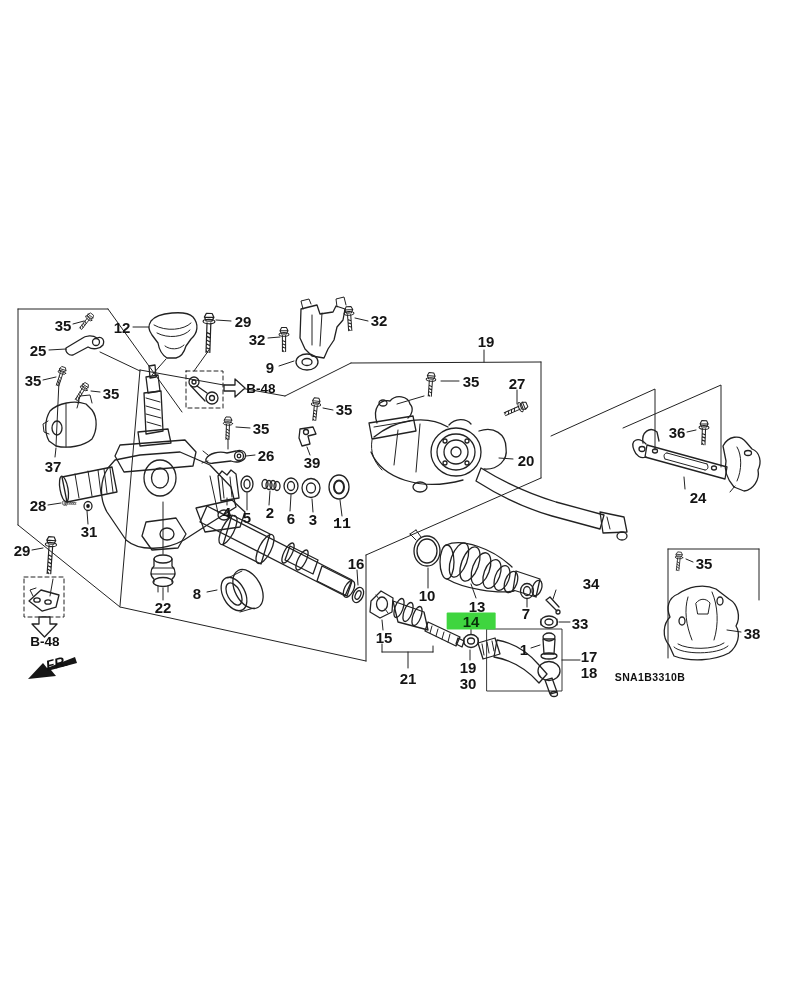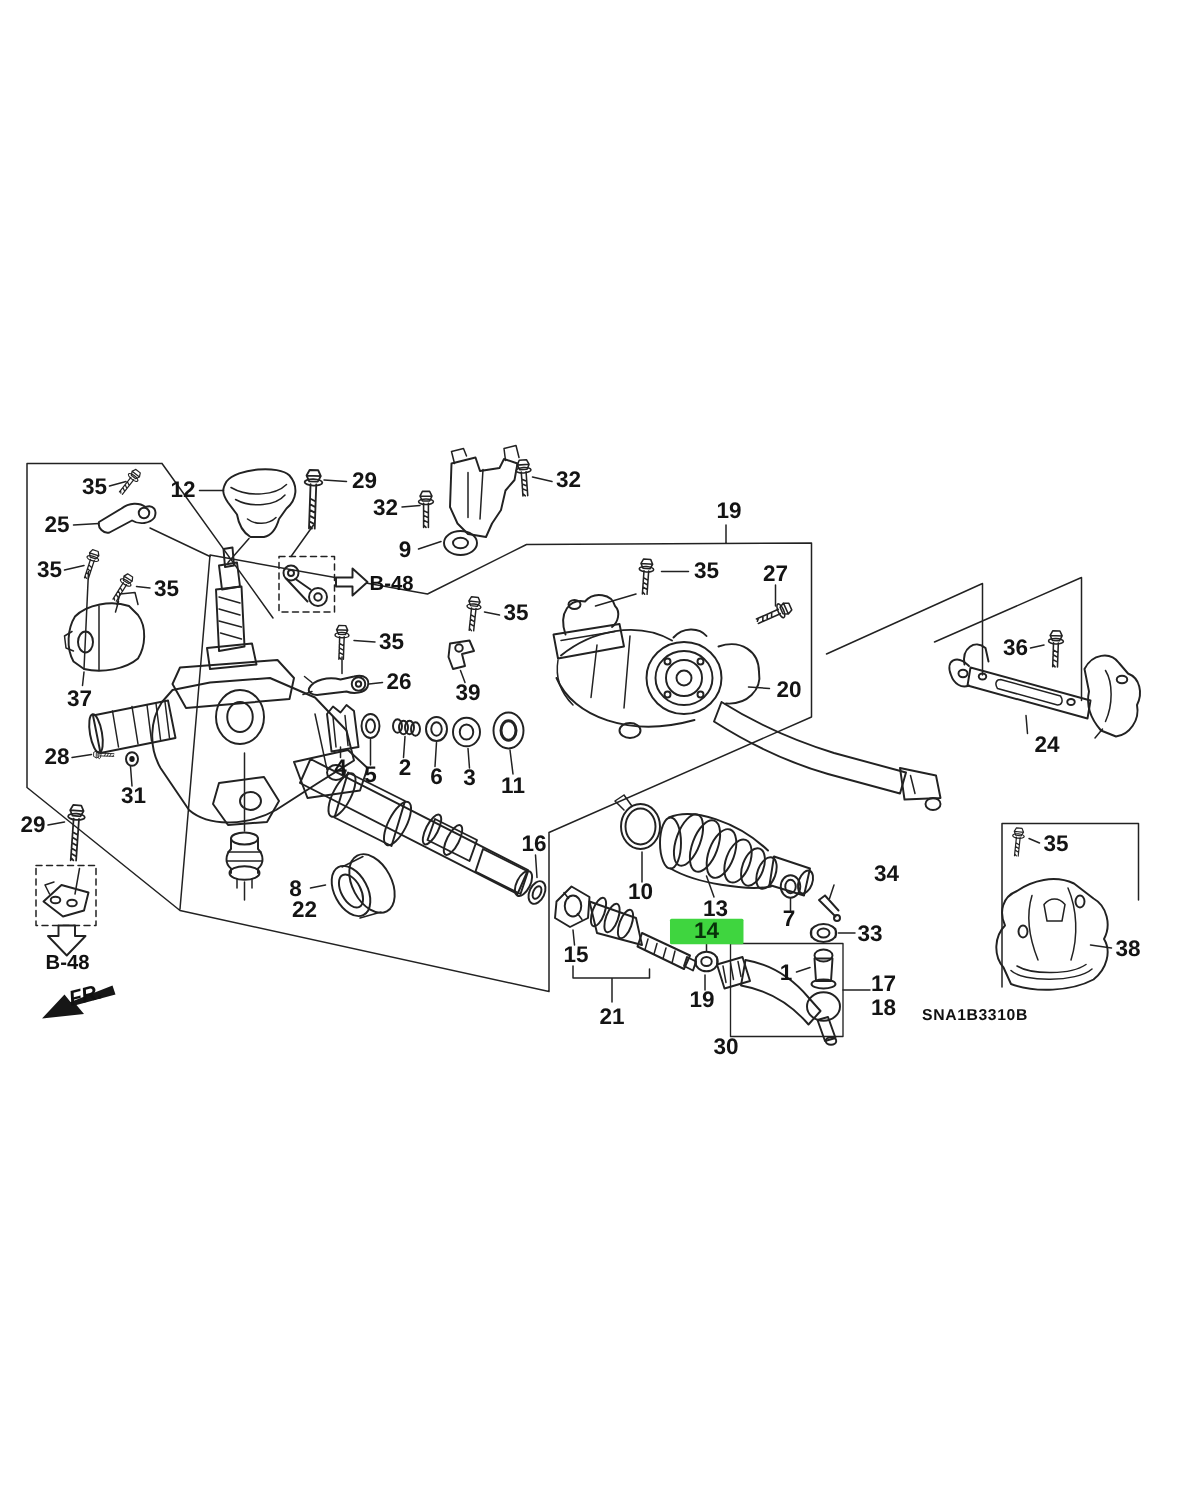--- a/index.html
+++ b/index.html
@@ -378,35 +378,35 @@
       <span class="plabel" style="left: 526px; top: 460px;">20</span>
       <span class="plabel" style="left: 677px; top: 432px;">36</span>
       <span class="plabel" style="left: 686px; top: 497px; margin-left: 12px;">24</span>
       <span class="plabel" style="left: 38px; top: 505px;">28</span>
       <span class="plabel" style="left: 89px; top: 531px;">31</span>
       <span class="plabel" style="left: 227px; top: 512px;">4</span>
       <span class="plabel" style="left: 247px; top: 517px;">5</span>
       <span class="plabel" style="left: 270px; top: 512px;">2</span>
       <span class="plabel" style="left: 291px; top: 518px;">6</span>
       <span class="plabel" style="left: 313px; top: 519px;">3</span>
-      <span class="plabel" style="left: 342px; top: 524px;">11</span>
+      <span class="plabel" style="left: 342px; top: 524px; font-family: Liberation Mono, monospace;">11</span>
       <span class="plabel" style="left: 22px; top: 550px;">29</span>
-      <span class="plabel" style="left: 163px; top: 607px; margin-left: 40px;">22</span>
+      <span class="plabel" style="left: 163px; top: 607px;">22</span>
       <span class="plabel" style="left: 197px; top: 593px;">8</span>
       <span class="plabel" style="left: 356px; top: 563px;">16</span>
       <span class="plabel" style="left: 427px; top: 595px;">10</span>
       <span class="plabel" style="left: 477px; top: 606px;">13</span>
       <span class="plabel" style="left: 556px; top: 583px; margin-left: 35px;">34</span>
       <span class="plabel" style="left: 526px; top: 613px;">7</span>
       <span class="plabel" style="left: 580px; top: 623px;">33</span>
       <span class="plabel hl" style="left: 471px; top: 621px; background: rgb(63, 213, 63);">14</span>
       <span class="plabel" style="left: 384px; top: 637px;">15</span>
       <span class="plabel" style="left: 408px; top: 678px;">21</span>
       <span class="plabel" style="left: 468px; top: 667px;">19</span>
-      <span class="plabel" style="left: 468px; top: 698px; margin-left: 16px;">30</span>
+      <span class="plabel" style="left: 468px; top: 683px;">30</span>
       <span class="plabel" style="left: 524px; top: 649px;">1</span>
       <span class="plabel" style="left: 589px; top: 656px;">17</span>
       <span class="plabel" style="left: 589px; top: 672px;">18</span>
       <span class="plabel" style="left: 704px; top: 563px;">35</span>
       <span class="plabel" style="left: 752px; top: 633px;">38</span>
     </div>
 
 <div class="ref" id="b48-top" style="left:261px;top:389px;">B-48</div>
 <div class="ref" id="b48-bottom" style="left:45px;top:642px;">B-48</div>
 <div class="ref fr" id="fr-label" style="left:57px;top:663px;">FR.</div>

